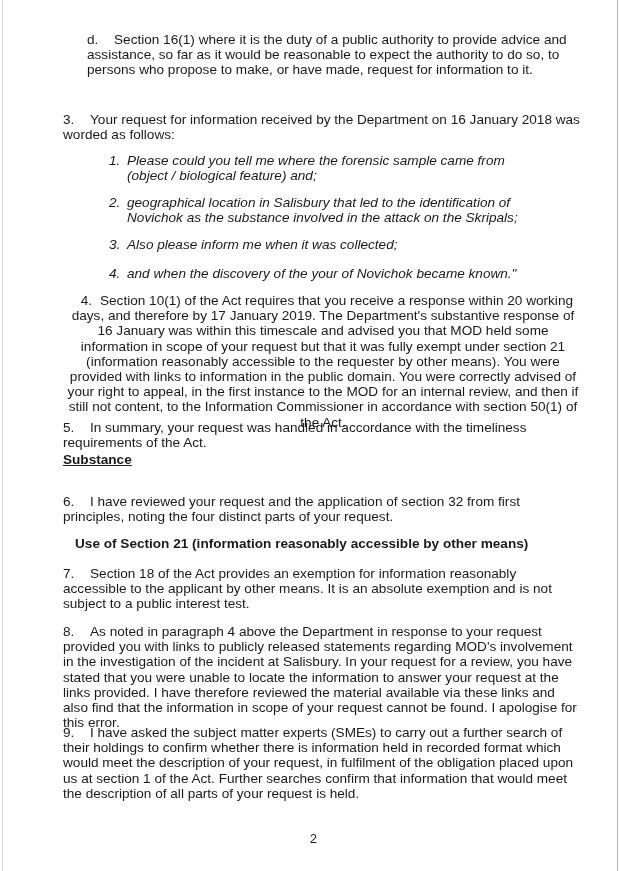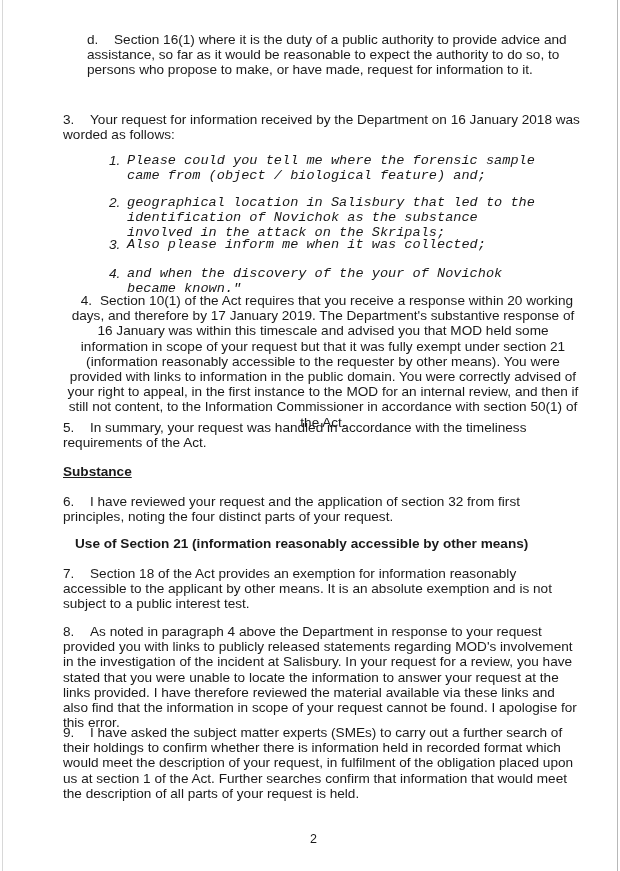--- a/index.html
+++ b/index.html
@@ -8,21 +8,21 @@
     font-family: "Liberation Sans", sans-serif; color: #1a1a1a;
   }
   .edge-left { position: absolute; left: 2px; top: 0; width: 1px; height: 871px; background: #d8d8d8; }
   .edge-right { position: absolute; left: 617px; top: 0; width: 1px; height: 871px; background: #b8b8b8; }
   .page { position: absolute; left: 63px; top: 0; width: 520px; font-size: 13.6px; line-height: 15.2px; }
   .blk { position: absolute; left: 0; width: 520px; margin: 0; }
   .num { display: inline-block; width: 27px; }
   .sub-d { left: 24px; width: 496px; }
   .ilist { position: absolute; left: 46px; width: 440px; font-style: italic; margin: 0; }
   .ilist .n { position: absolute; left: 0; }
-  .ilist .t { display: block; margin-left: 18px; font-family: Liberation Mono, monospace; }
+  .ilist .t { display: block; margin-left: 18px; }
   .heading-u { font-weight: bold; text-decoration: underline; }
   .heading-b { font-weight: bold; margin-left: 12px; }
   .pagenum { position: absolute; left: 247px; top: 832px; font-size: 12.5px; }
 </style>
 </head>
 <body>
 
 <div class="edge-left"></div>
 <div class="edge-right"></div>
 
@@ -54,21 +54,21 @@
   </p>
 
   <p class="blk" style="top:293px;text-align:center;">
     <span class="num">4.</span><span>Section 10(1) of the Act requires that you receive a response within 20 working days, and therefore by 17 January 2019. The Department's substantive response of 16 January was within this timescale and advised you that MOD held some information in scope of your request but that it was fully exempt under section 21 (information reasonably accessible to the requester by other means). You were provided with links to information in the public domain. You were correctly advised of your right to appeal, in the first instance to the MOD for an internal review, and then if still not content, to the Information Commissioner in accordance with section 50(1) of the Act.</span>
   </p>
 
   <p class="blk" style="top:420px;">
     <span class="num">5.</span><span>In summary, your request was handled in accordance with the timeliness requirements of the Act.</span>
   </p>
 
-  <p class="blk heading-u" style="top:464px;">Substance</p>
+  <p class="blk heading-u" style="top:452px;">Substance</p>
 
   <p class="blk" style="top:494px;">
     <span class="num">6.</span><span>I have reviewed your request and the application of section 32 from first principles, noting the four distinct parts of your request.</span>
   </p>
 
   <p class="blk heading-b" style="top:536px;">Use of Section 21 (information reasonably accessible by other means)</p>
 
   <p class="blk" style="top:566px;">
     <span class="num">7.</span><span>Section 18 of the Act provides an exemption for information reasonably accessible to the applicant by other means. It is an absolute exemption and is not subject to a public interest test.</span>
   </p>

